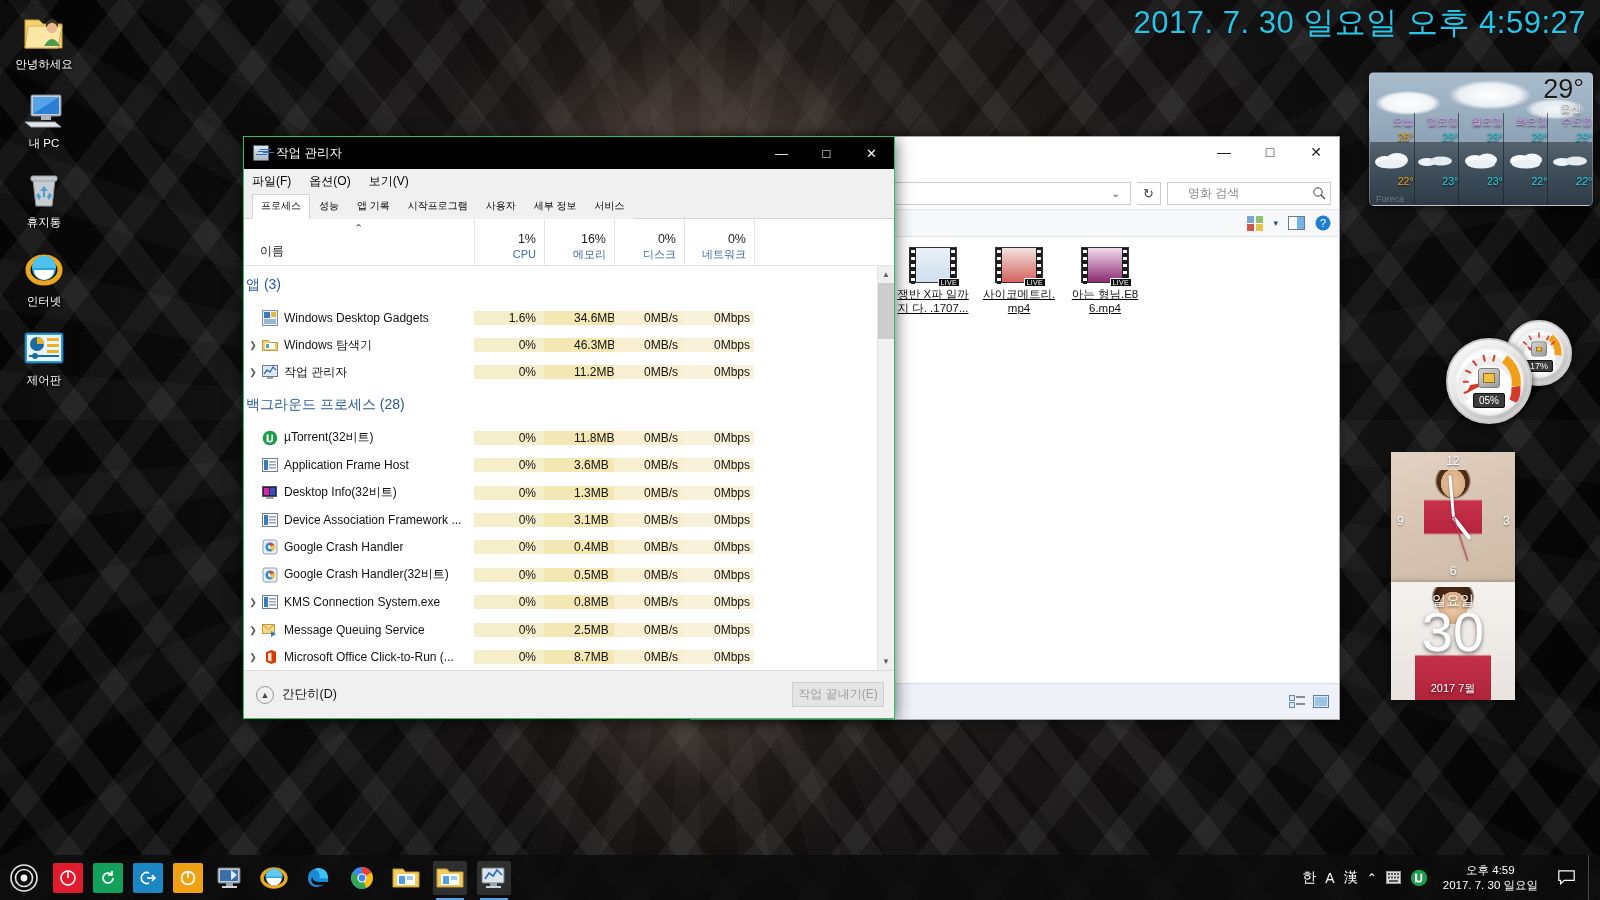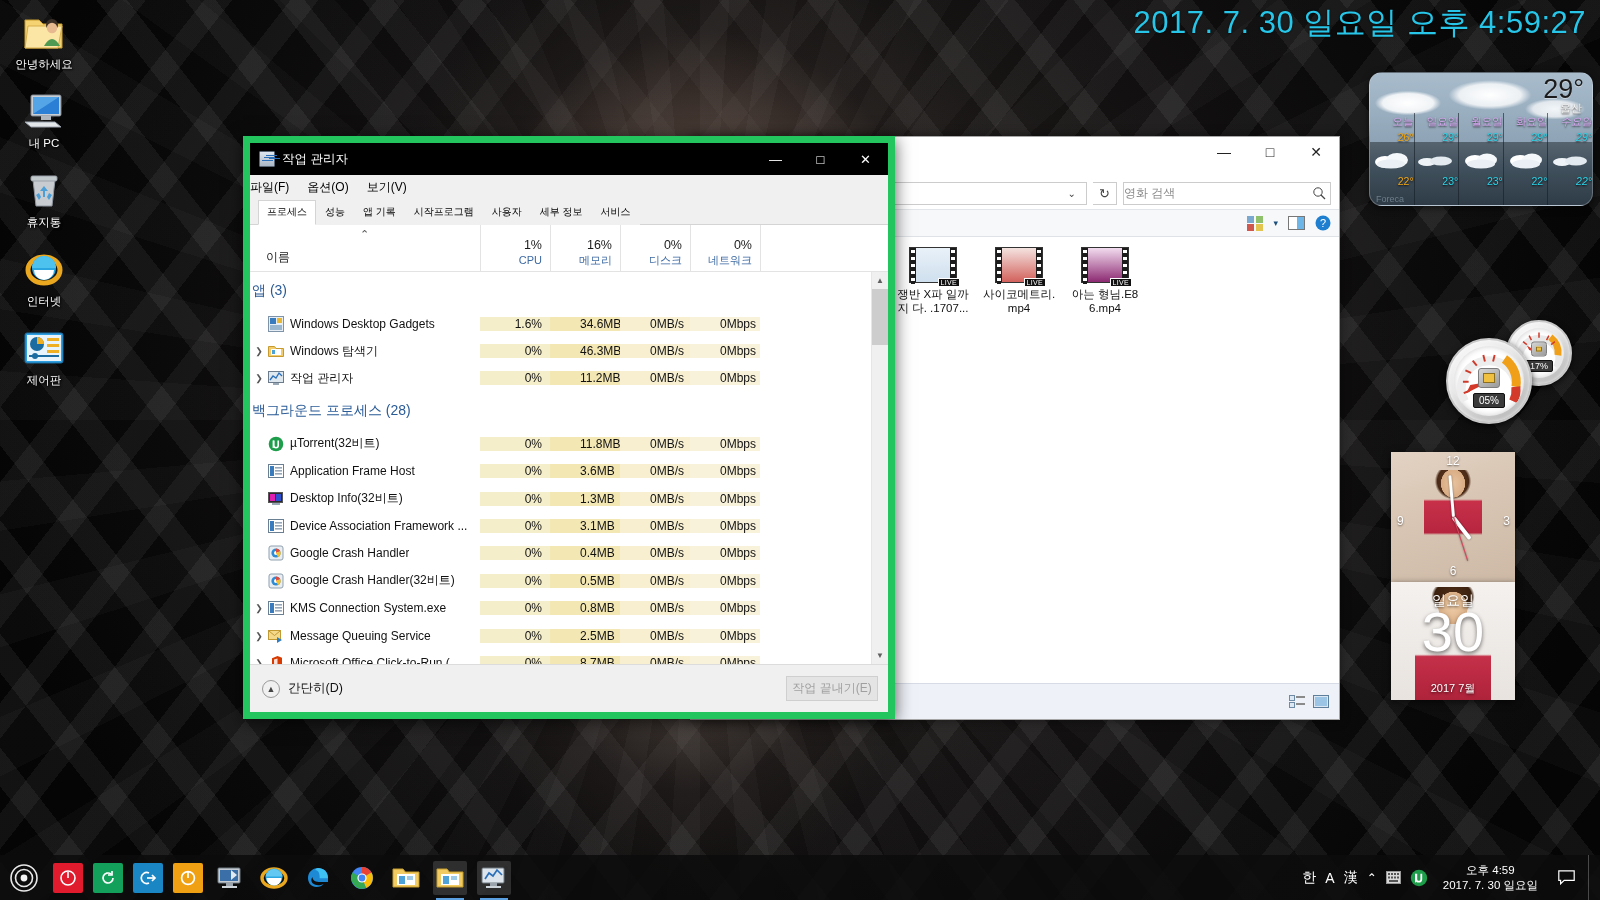--- a/index.html
+++ b/index.html
@@ -43,21 +43,21 @@
     font-family: "Liberation Sans", sans-serif;
     text-shadow: 0 0 2px rgba(0,0,0,0.9);
     white-space: nowrap;
   }
 
   
   #weather {
     position: absolute; right: 7px; top: 72px; width: 224px; height: 134px; z-index: 6;
     background: linear-gradient(180deg,#9fb2c4 0%, #aebdcb 18%, #93a6b6 38%, #56646f 52%, #40505c 72%, #2f3c47 100%);
     border: 1px solid rgba(255,255,255,0.25);
-    border-radius: 13px; overflow: hidden;
+    border-radius: 5px; overflow: hidden;
     box-shadow: 0 2px 7px rgba(0,0,0,0.6);
   }
   #weather .clouds {
     position:absolute; left:0; top:0; width:100%; height:52%;
     background:
       radial-gradient(ellipse 46px 17px at 38px 30px, #fff 0%, rgba(255,255,255,0.85) 55%, rgba(255,255,255,0) 72%),
       radial-gradient(ellipse 56px 20px at 120px 22px, #fff 0%, rgba(255,255,255,0.8) 55%, rgba(255,255,255,0) 74%),
       radial-gradient(ellipse 40px 14px at 185px 36px, #f2f6f9 0%, rgba(255,255,255,0.7) 55%, rgba(255,255,255,0) 75%),
       linear-gradient(180deg,#a8bccc 0%, #8ea4b6 100%);
   }
@@ -164,30 +164,30 @@
   .win-btn { width:46px; height:30px; display:flex; align-items:center; justify-content:center; font-size:14px; color:#222; }
   #exp-addr { height:32px; display:flex; align-items:center; padding:0 8px 0 0; gap:6px; background:#fff; }
   #exp-addr .abar {
     flex:1; height:23px; border:1px solid #ccc; display:flex; align-items:center; justify-content:flex-end;
     padding-right:4px; background:#fff; min-width:0;
   }
   #exp-addr .chev { color:#444; font-size:10px; padding:0 6px; }
   #exp-addr .refresh { width:24px; height:23px; border:1px solid #ccc; border-left:none;
     display:flex; align-items:center; justify-content:center; color:#444; font-size:13px; background:#fff; }
   #exp-addr .searchbox {
-    width:208px; height:23px; border:1px solid #ccc; display:flex; align-items:center;
-    padding:0 4px 0 0; background:#fff;
+    width:164px; height:23px; border:1px solid #ccc; display:flex; align-items:center;
+    padding:0 4px 0 20px; background:#fff;
   }
   #exp-addr .searchbox span.ph { flex:1; color:#8a8a8a; font-size:12px; }
   #exp-ribbon { height:28px; background:#f7f8fa; border-top:1px solid #e2e5e9; border-bottom:1px solid #dfe3e8;
     display:flex; align-items:center; justify-content:flex-end; padding-right:8px; gap:10px; }
   #exp-body { flex:1; background:#fff; position:relative; display:flex; }
   #exp-nav { width:196px; border-right:1px solid #e6e6e6; background:#fff; }
   #exp-files { flex:1; position:relative; padding:10px 0 0 8px; display:flex; gap:10px; flex-wrap:wrap; align-content:flex-start; }
-  .ffile { width:76px; text-align:center; }
+  .ffile { width:76px; text-align:center;text-decoration:underline; }
   .ffile .thumb { width:48px; height:36px; margin:0 auto; position:relative;
     background:linear-gradient(180deg,#ddd,#bbb); border:1px solid #333; }
   .ffile .filmL, .ffile .filmR { position:absolute; top:0; width:6px; height:100%; background:#1c1c1c; }
   .ffile .filmL { left:0; } .ffile .filmR { right:0; }
   .ffile .filmL::after, .ffile .filmR::after {
     content:""; position:absolute; left:1px; top:2px; width:4px; height:100%;
     background: repeating-linear-gradient(180deg,#fff 0 3px, #1c1c1c 3px 7px);
   }
   .ffile .live {
     position:absolute; right:-4px; bottom:-5px; background:#111; color:#fff; font-size:7px;
@@ -197,32 +197,32 @@
   #exp-status { height:36px; background:#eef1f8; border-top:1px solid #d6dbe6;
     display:flex; align-items:center; justify-content:flex-end; padding-right:10px; gap:8px; }
   #exp-vscroll { position:absolute; left:0px; top:0; width:17px; height:100%; background:#f6f6f6;
     border-right:1px solid #ececec; }
   #exp-vscroll .up { height:17px; display:flex; align-items:center; justify-content:center; font-size:8px; color:#606060; }
   #exp-vscroll .thumb2 { position:absolute; top:17px; left:1px; width:15px; height:72px; background:#cdcdcd; }
 
   
   #taskmgr {
     position:absolute; left:243px; top:136px; width:652px; height:583px; z-index:20;
-    background:#f0f0f0; border:7px solid #22c55e;
+    background:#f0f0f0; border:1px solid #22c55e;
     box-shadow: 0 3px 16px rgba(0,0,0,0.65);
     display:flex; flex-direction:column;
   }
   #tm-title { height:32px; background:#000; display:flex; align-items:center; color:#fff; }
   #tm-title .ticon { width:16px; height:16px; margin:0 7px 0 9px; position:relative;
     background:linear-gradient(180deg,#dfe6ee,#aab6c4); border:1px solid #5a6573; border-radius:1px; }
   #tm-title .ticon::after{content:"";position:absolute;left:2px;top:8px;width:11px;height:1px;
     background:#2b6fb8; box-shadow:2px -3px 0 #2b6fb8, 4px -5px 0 #2b6fb8, 7px -2px 0 #2b6fb8;}
   #tm-title .tt { font-size:12.5px; flex:1; }
   #tm-title .tbtn { width:45px; height:32px; display:flex; align-items:center; justify-content:center; font-size:13px; }
-  #tm-menu { height:24px; background:#f0f0f0; display:flex; align-items:center; gap:18px;
+  #tm-menu { height:24px; background:#f0f0f0; display:flex; align-items:center; padding-left:8px; gap:18px;
     font-size:12px; color:#000; }
   #tm-tabs { height:26px; background:#f0f0f0; display:flex; align-items:flex-end; padding-left:8px;
     border-bottom:1px solid #d4d4d4; }
   .tm-tab { font-size:10px; padding:4px 8px 5px; border:1px solid transparent; color:#000;
     background:#f0f0f0; position:relative; top:1px; }
   .tm-tab.active { background:#fff; border-color:#d4d4d4; border-bottom-color:#fff; }
   #tm-head {
     height:47px; background:#fff; display:flex; border-bottom:1px solid #e3e3e3; position:relative;
   }
   #tm-head .hname { width:230px; position:relative; display:flex; align-items:flex-end; padding:0 0 5px 16px;

